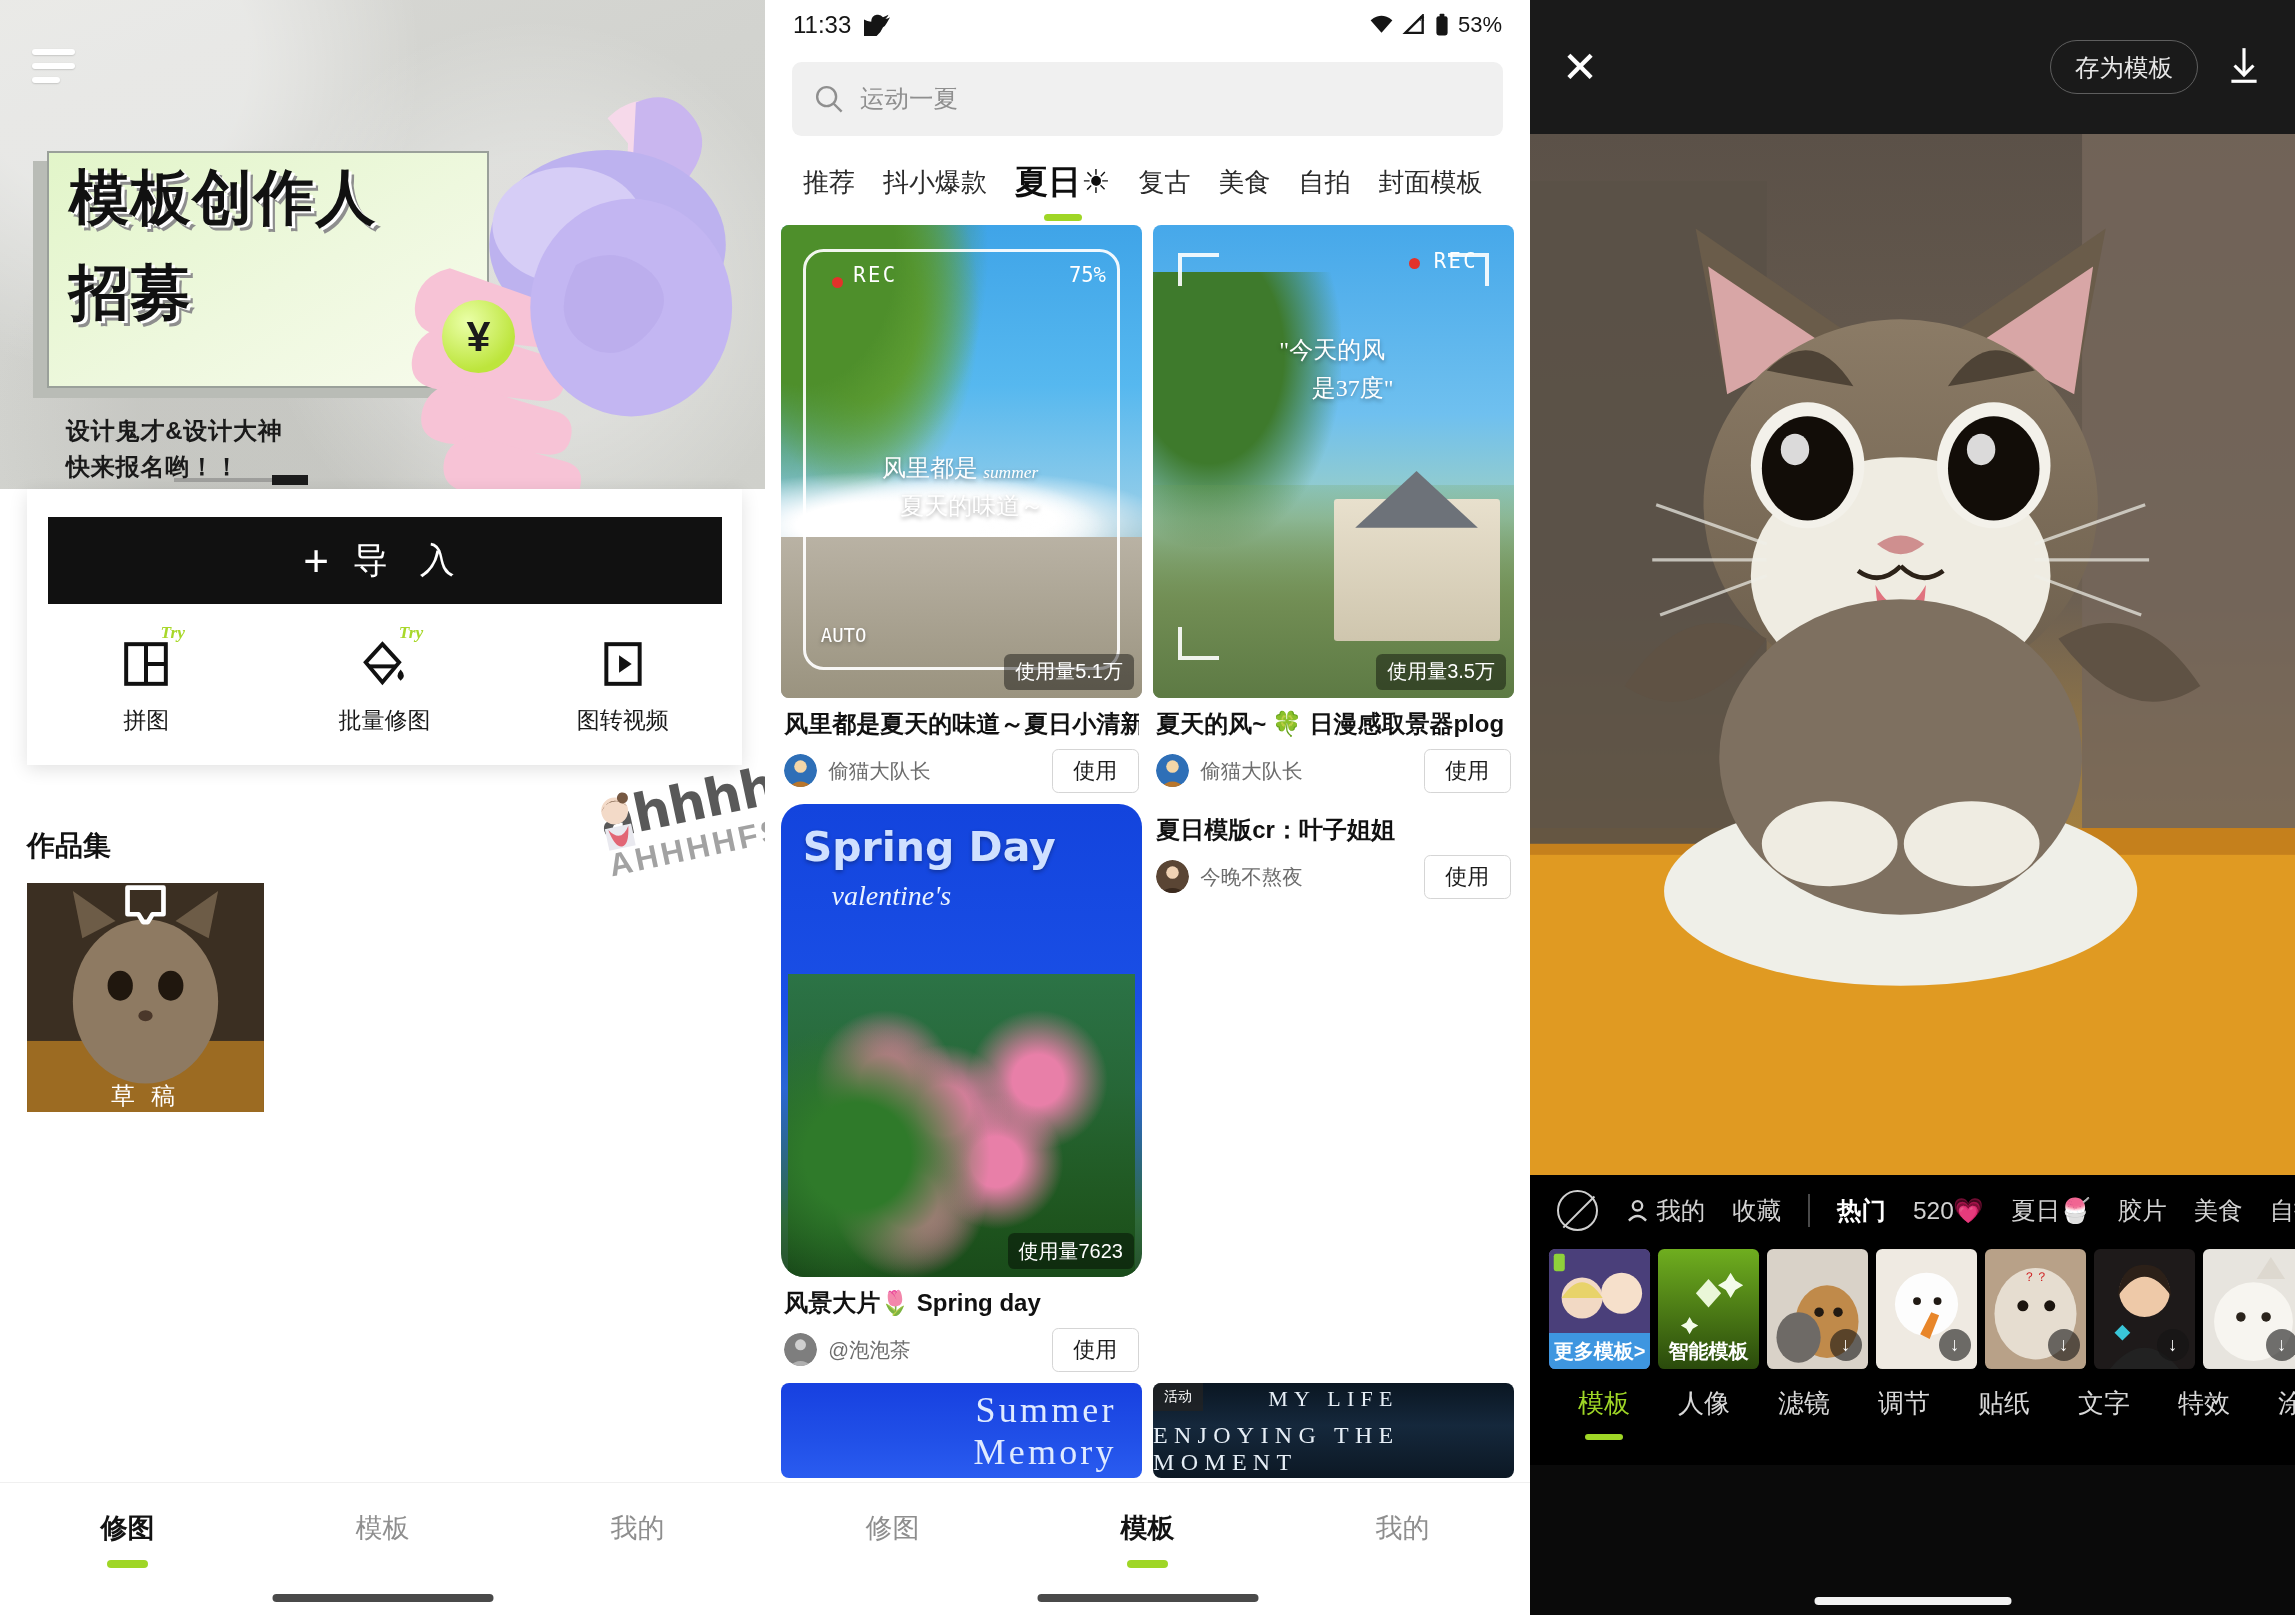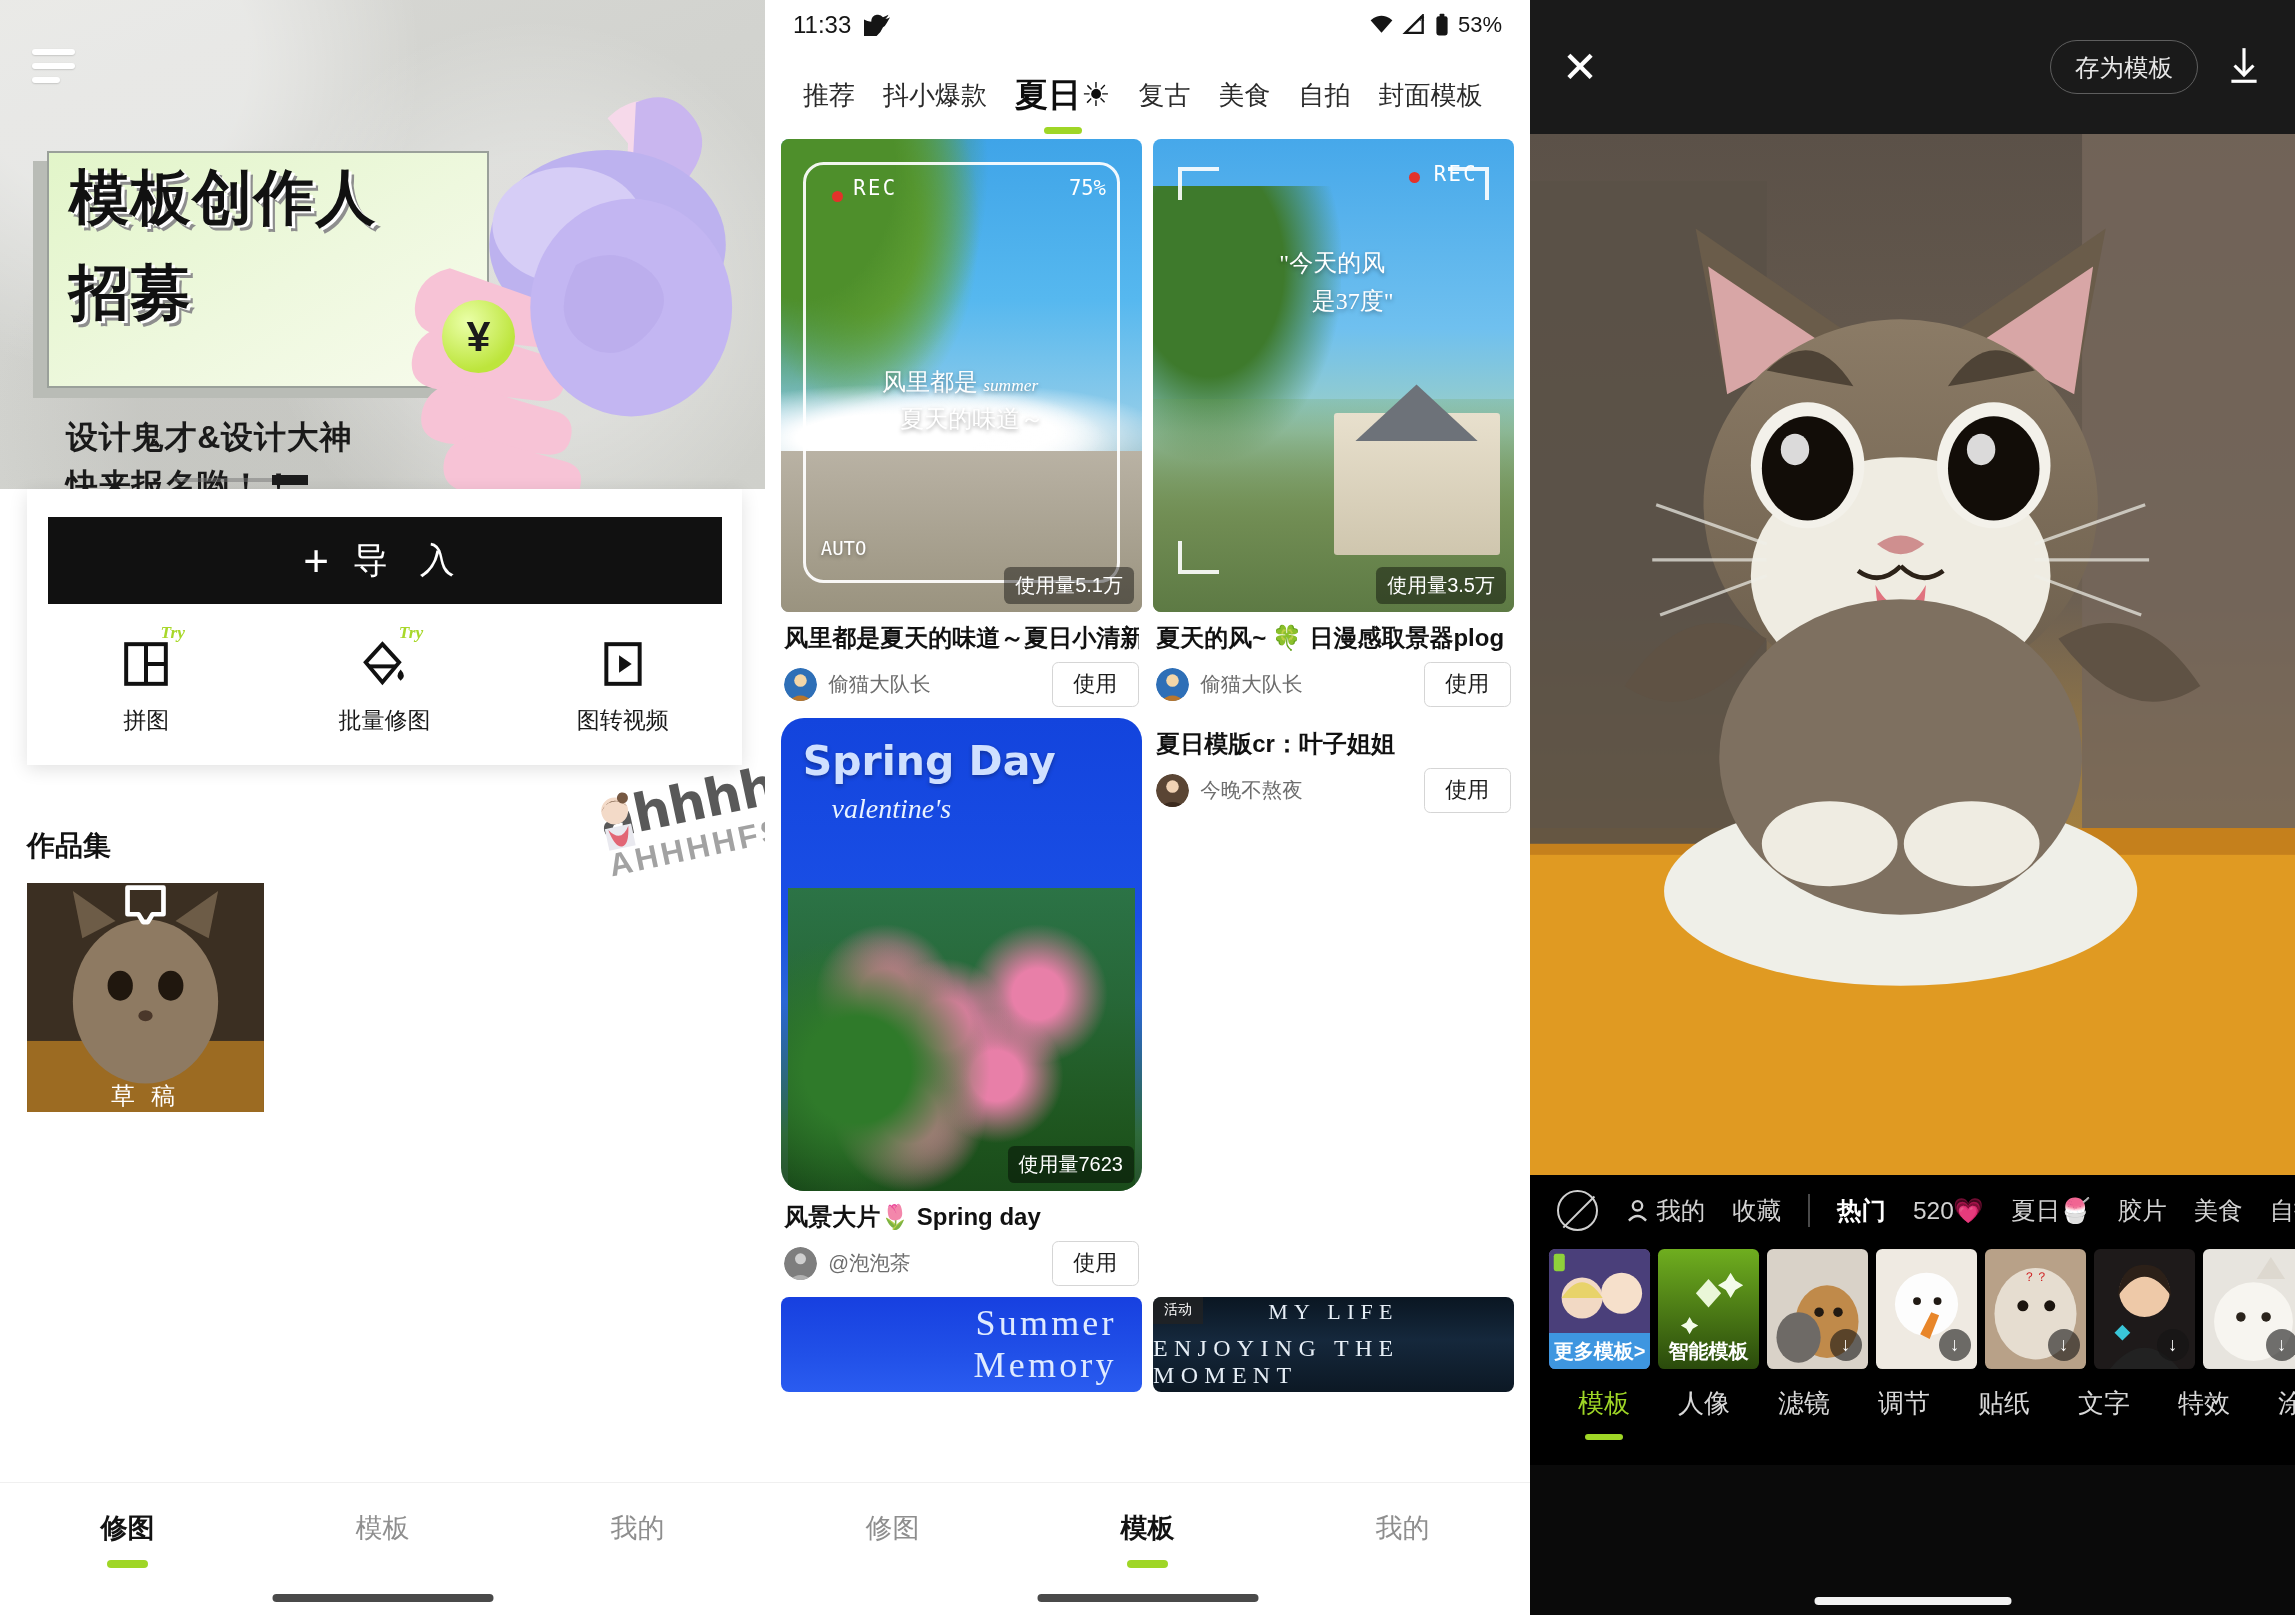--- a/index.html
+++ b/index.html
@@ -30,21 +30,21 @@
   .bannerPlateShadow{ position:absolute; left:33px; top:161px; width:442px; height:237px;
      background:#b9bcb6; z-index:2;}
   .bigTitle { position:absolute; left:69px; top:162px; z-index:5; }
   .bigTitle div{ font-family:"DejaVu Sans","Liberation Sans",sans-serif;
      font-size:60px; font-weight:900; letter-spacing:1.6px; color:#111;
      text-shadow: 3.2px 2.4px 0 #ffffff, 5.5px 4.7px 0 #8e8e8e; line-height:1.18; }
   .bigTitle div.l2{ margin-top:24px; }
   .yenBadge{ position:absolute; left:442px; top:300px; width:73px; height:73px; border-radius:50%;
      background:radial-gradient(circle at 35% 30%, #eaffa8, #bde53c 70%); z-index:6;
      display:flex; align-items:center; justify-content:center; font-size:43px; color:#1b1b1b; font-weight:700;}
-  .bannerSub{ position:absolute; left:66px; top:413px; z-index:6; font-size:32px; font-weight:700;
+  .bannerSub{ position:absolute; left:66px; top:413px; z-index:6; font-size:24px; font-weight:700;
      color:#1a1a1a; line-height:1.5; letter-spacing:0.8px; }
   .handArt{ position:absolute; right:-16px; top:71px; width:410px; height:418px; z-index:4; }
   .progressTrack{ position:absolute; left:174px; top:478px; width:134px; height:4px;
      background:rgba(120,120,120,.5); z-index:7; }
   .progressThumb{ position:absolute; left:272px; top:475px; width:36px; height:10.3px;
      background:#1c1c1c; z-index:8; }
 
   .card1 { position:absolute; left:27px; top:489px; width:715px; height:276px; background:#fff;
      box-shadow:0 4.7px 17.4px rgba(0,0,0,.12); z-index:9; }
   .importBtn { position:absolute; left:20.5px; top:28px; width:674px; height:87px; background:#111;
@@ -345,20 +345,27 @@
           <text x="22" y="9" font-size="9" fill="#151515">R</text>
         </svg>
         <svg width="16" height="24" viewBox="0 0 20 30">
           <rect x="3" y="4" width="14" height="24" rx="3" fill="#151515"></rect>
           <rect x="7" y="1" width="6" height="4" rx="1" fill="#151515"></rect>
         </svg>
         <span>53%</span>
       </div>
     </div>
 
+    <div class="searchbar">
+      <svg width="30" height="30" viewBox="0 0 38 38">
+        <circle cx="16" cy="16" r="12" fill="none" stroke="#8f8f8f" stroke-width="3"></circle>
+        <line x1="25" y1="25" x2="35" y2="35" stroke="#8f8f8f" stroke-width="3"></line>
+      </svg>
+      <span class="ph">运动一夏</span>
+    </div>
 
     <div class="catTabs">
       <div class="catTab"><span>推荐</span></div>
       <div class="catTab"><span>抖小爆款</span></div>
       <div class="catTab active"><span>夏日☀</span><div class="und"></div></div>
       <div class="catTab"><span>复古</span></div>
       <div class="catTab"><span>美食</span></div>
       <div class="catTab"><span>自拍</span></div>
       <div class="catTab"><span>封面模板</span></div>
     </div>

